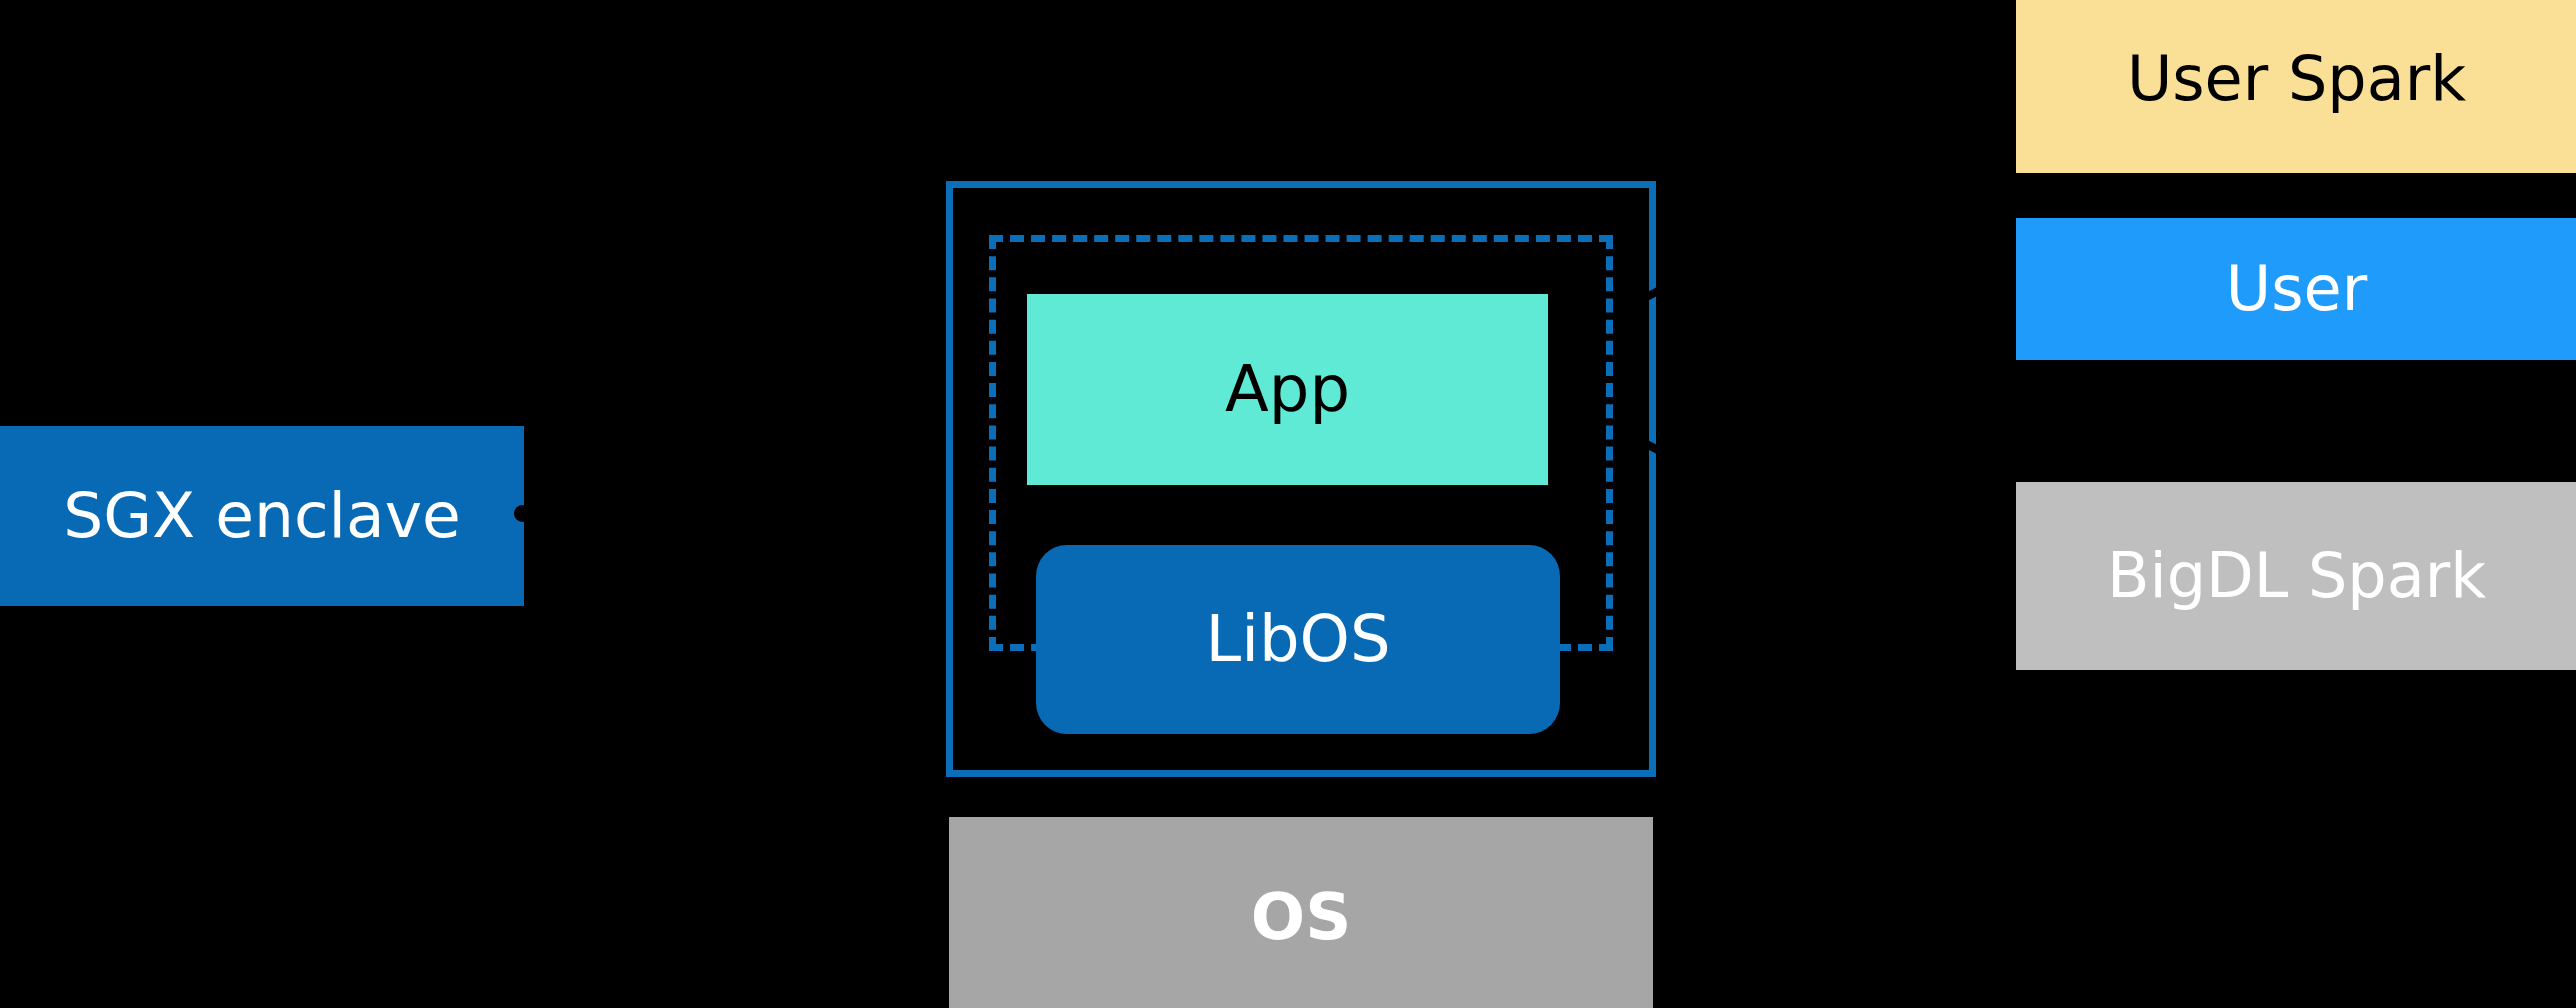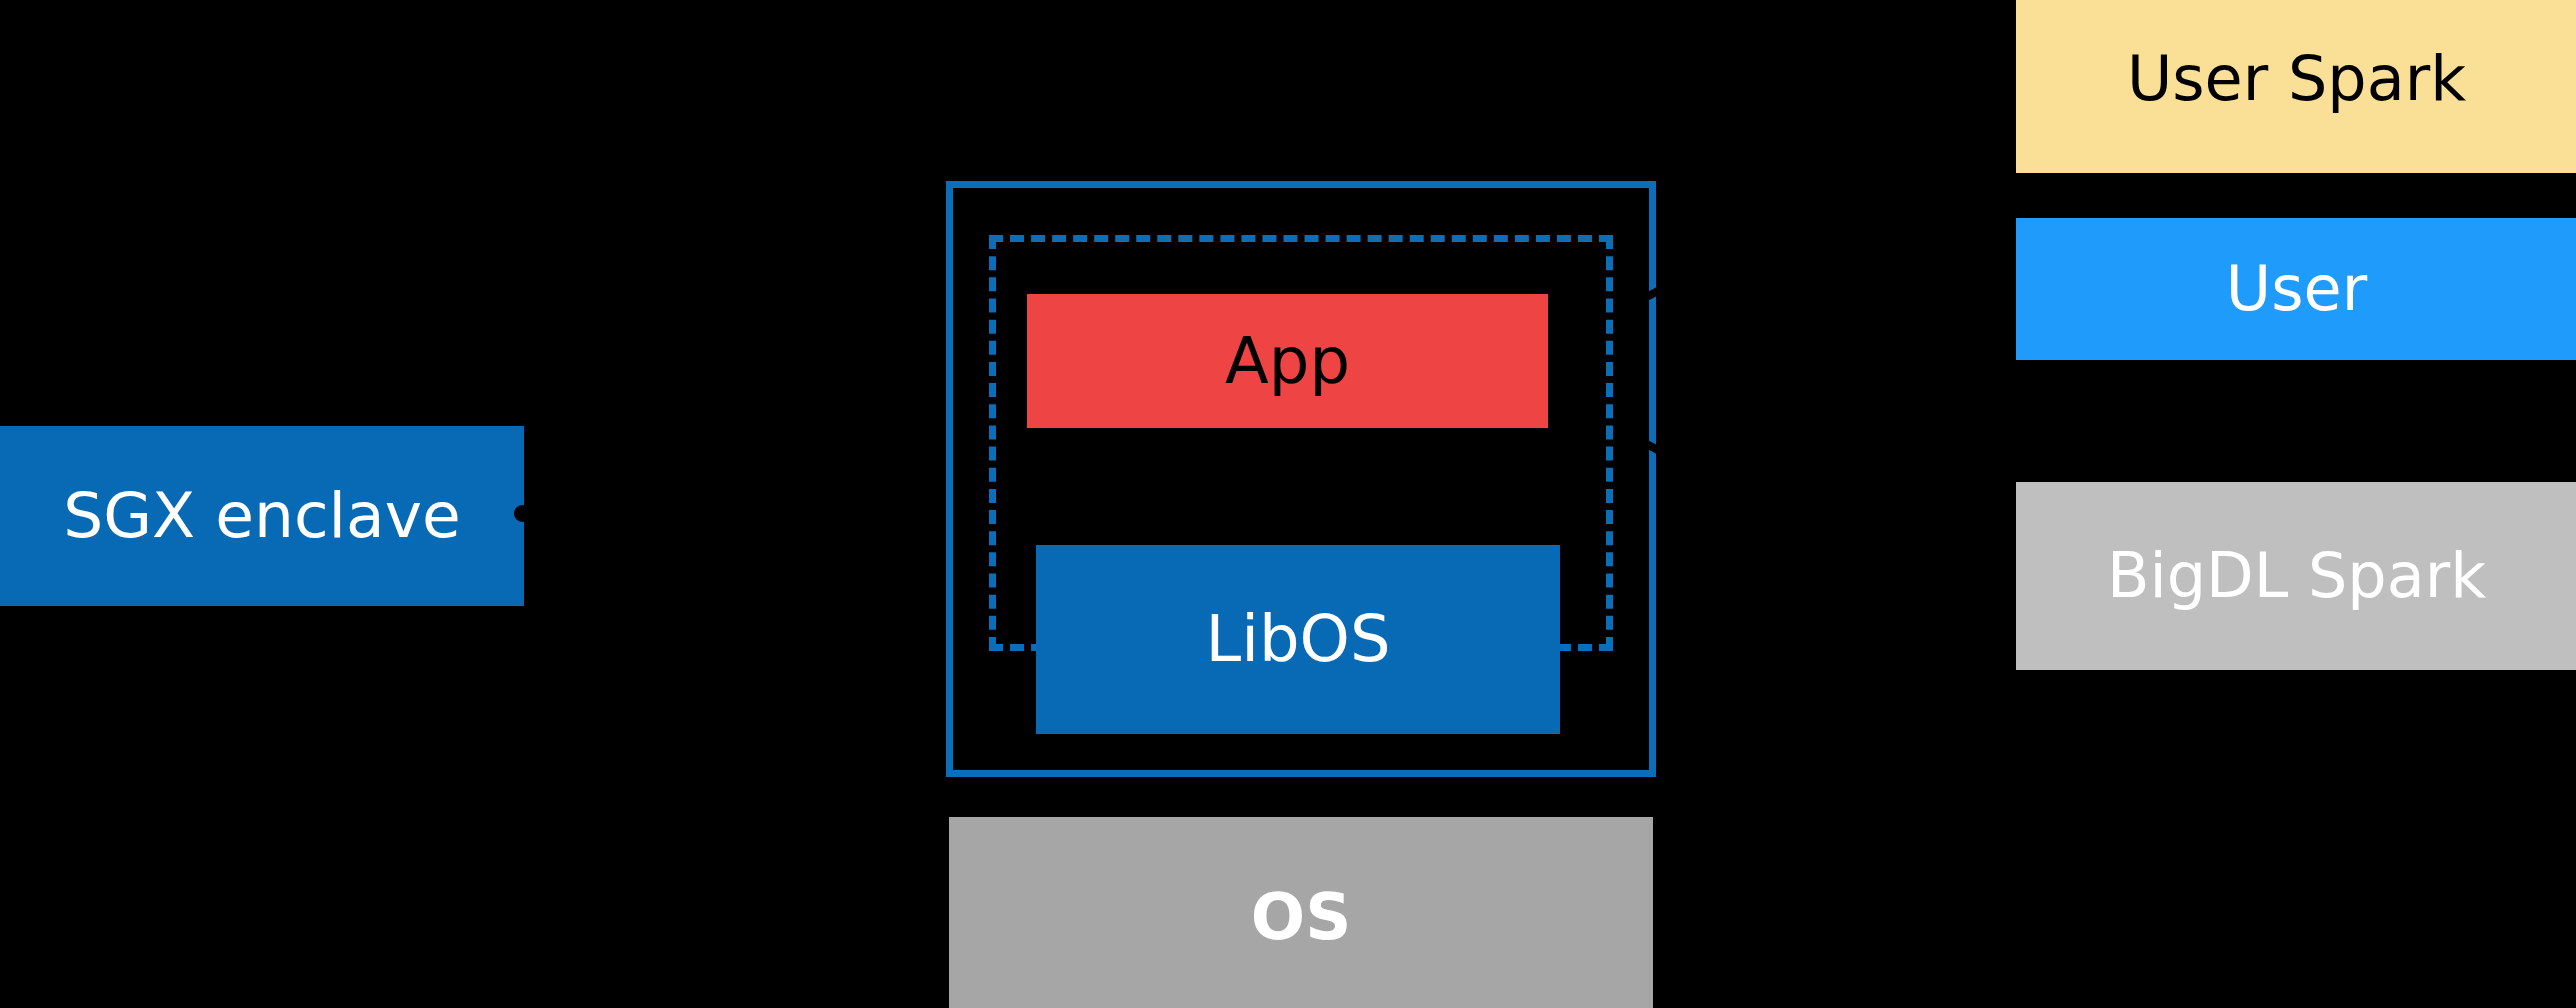--- a/index.html
+++ b/index.html
@@ -52,33 +52,34 @@
     top: 235px;
     width: 624px;
     height: 416px;
     border: 7.5px dashed #0A6EB8;
     background: transparent;
   }
   #app-box {
     left: 1027px;
     top: 294px;
     width: 521px;
-    height: 134px;
-    background: #ef4444;
+    height: 191px;
+    background: #5eead4;
     color: #000000;
     font-size: 64px;
   }
   #libos-box {
     left: 1036px;
     top: 545px;
     width: 524px;
     height: 189px;
     background: #0869B4;
     color: #FFFFFF;
     font-size: 64px;
+    border-radius: 31px;
   }
   #os-box {
     left: 949px;
     top: 817px;
     width: 704px;
     height: 201px;
     background: #A6A6A6;
     color: #FFFFFF;
     font-size: 64px;
     font-weight: bold;

